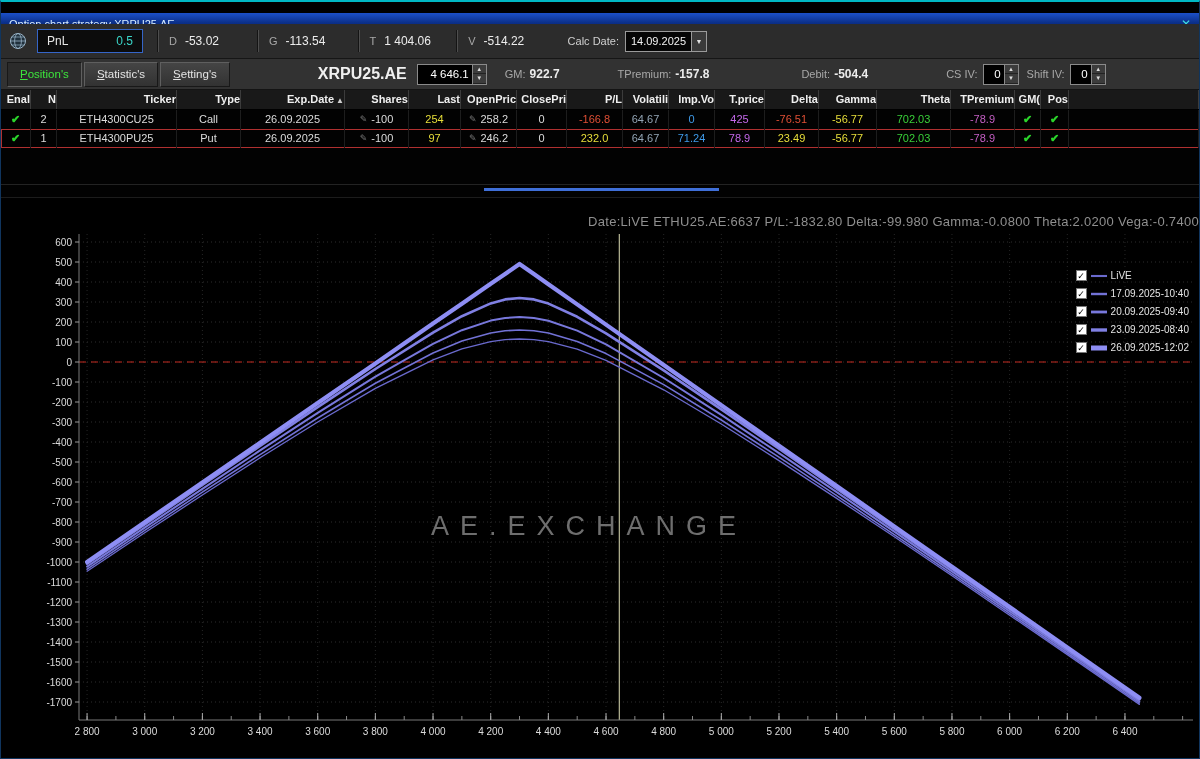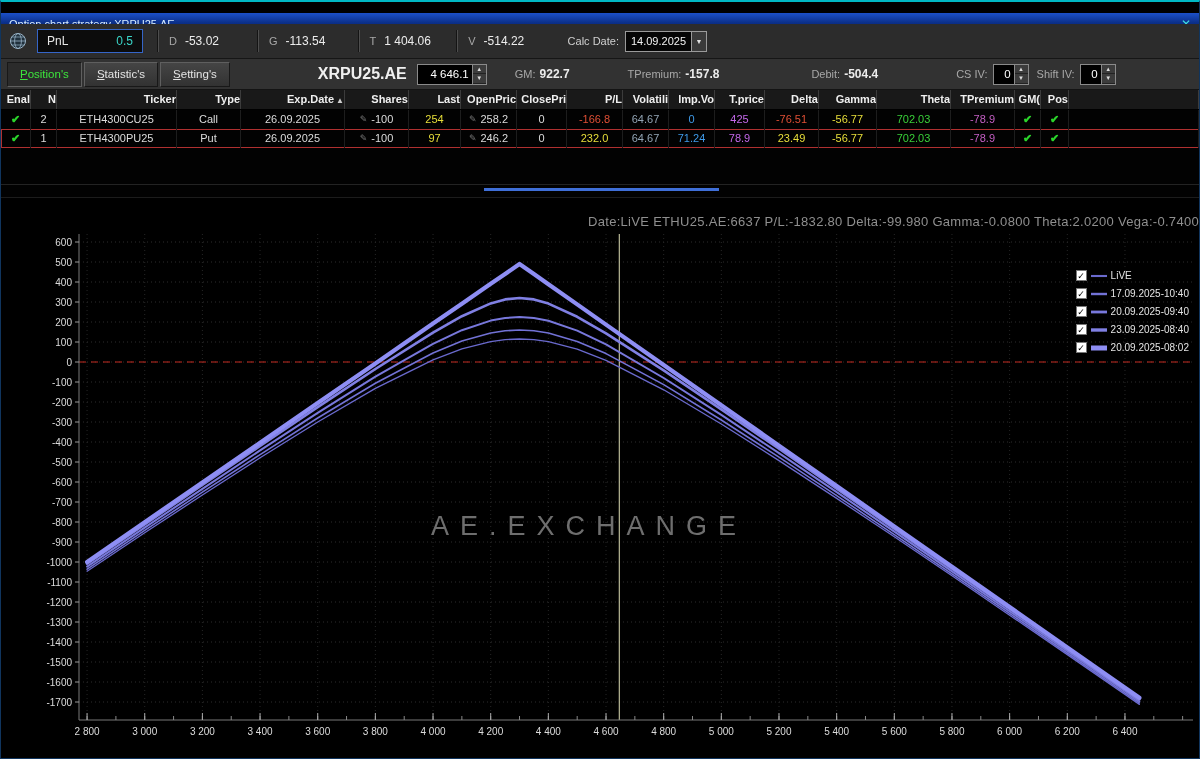--- a/index.html
+++ b/index.html
@@ -126,21 +126,21 @@
         <div class="tab"><u>S</u>etting's</div>
       </div>
     <span class="sym">XRPU25.AE</span>
     <div class="spinner" style="width:70px">
       <span class="sval" style="flex:1">4 646.1</span>
       <span class="spin-btns">
           <div>▲</div>
           <div>▼</div>
         </span>
     </div>
-    <span class="lbl2" style="margin-left:28px">GM:</span>
+    <span class="lbl2" style="margin-left:18px">GM:</span>
     <span class="val2">922.7</span>
     <span class="lbl2" style="margin-left:58px">TPremium:</span>
     <span class="val2">-157.8</span>
     <span class="lbl2" style="margin-left:92px">Debit:</span>
     <span class="val2">-504.4</span>
     <span class="lbl2" style="margin-left:78px">CS IV:</span>
     <div class="spinner" style="width:36px;margin-left:5px">
       <span class="sval" style="flex:1">0</span>
       <span class="spin-btns">
           <div>▲</div>
@@ -520,18 +520,18 @@
           <svg width="16" height="8">
             <line x1="0" x2="16" y1="4" y2="4" stroke="#8080e4" stroke-width="3.4000000000000004"></line>
           </svg>
           <span class="legend-label">23.09.2025-08:40</span>
         </div>
         <div class="legend-item">
           <span class="legend-check">✓</span>
           <svg width="16" height="8">
             <line x1="0" x2="16" y1="4" y2="4" stroke="#8e8ef4" stroke-width="5"></line>
           </svg>
-          <span class="legend-label">20.09.2025-08:02</span>
+          <span class="legend-label">26.09.2025-12:02</span>
         </div>
       </div>
   </div>
 
 </div>
 
 </body></html>

